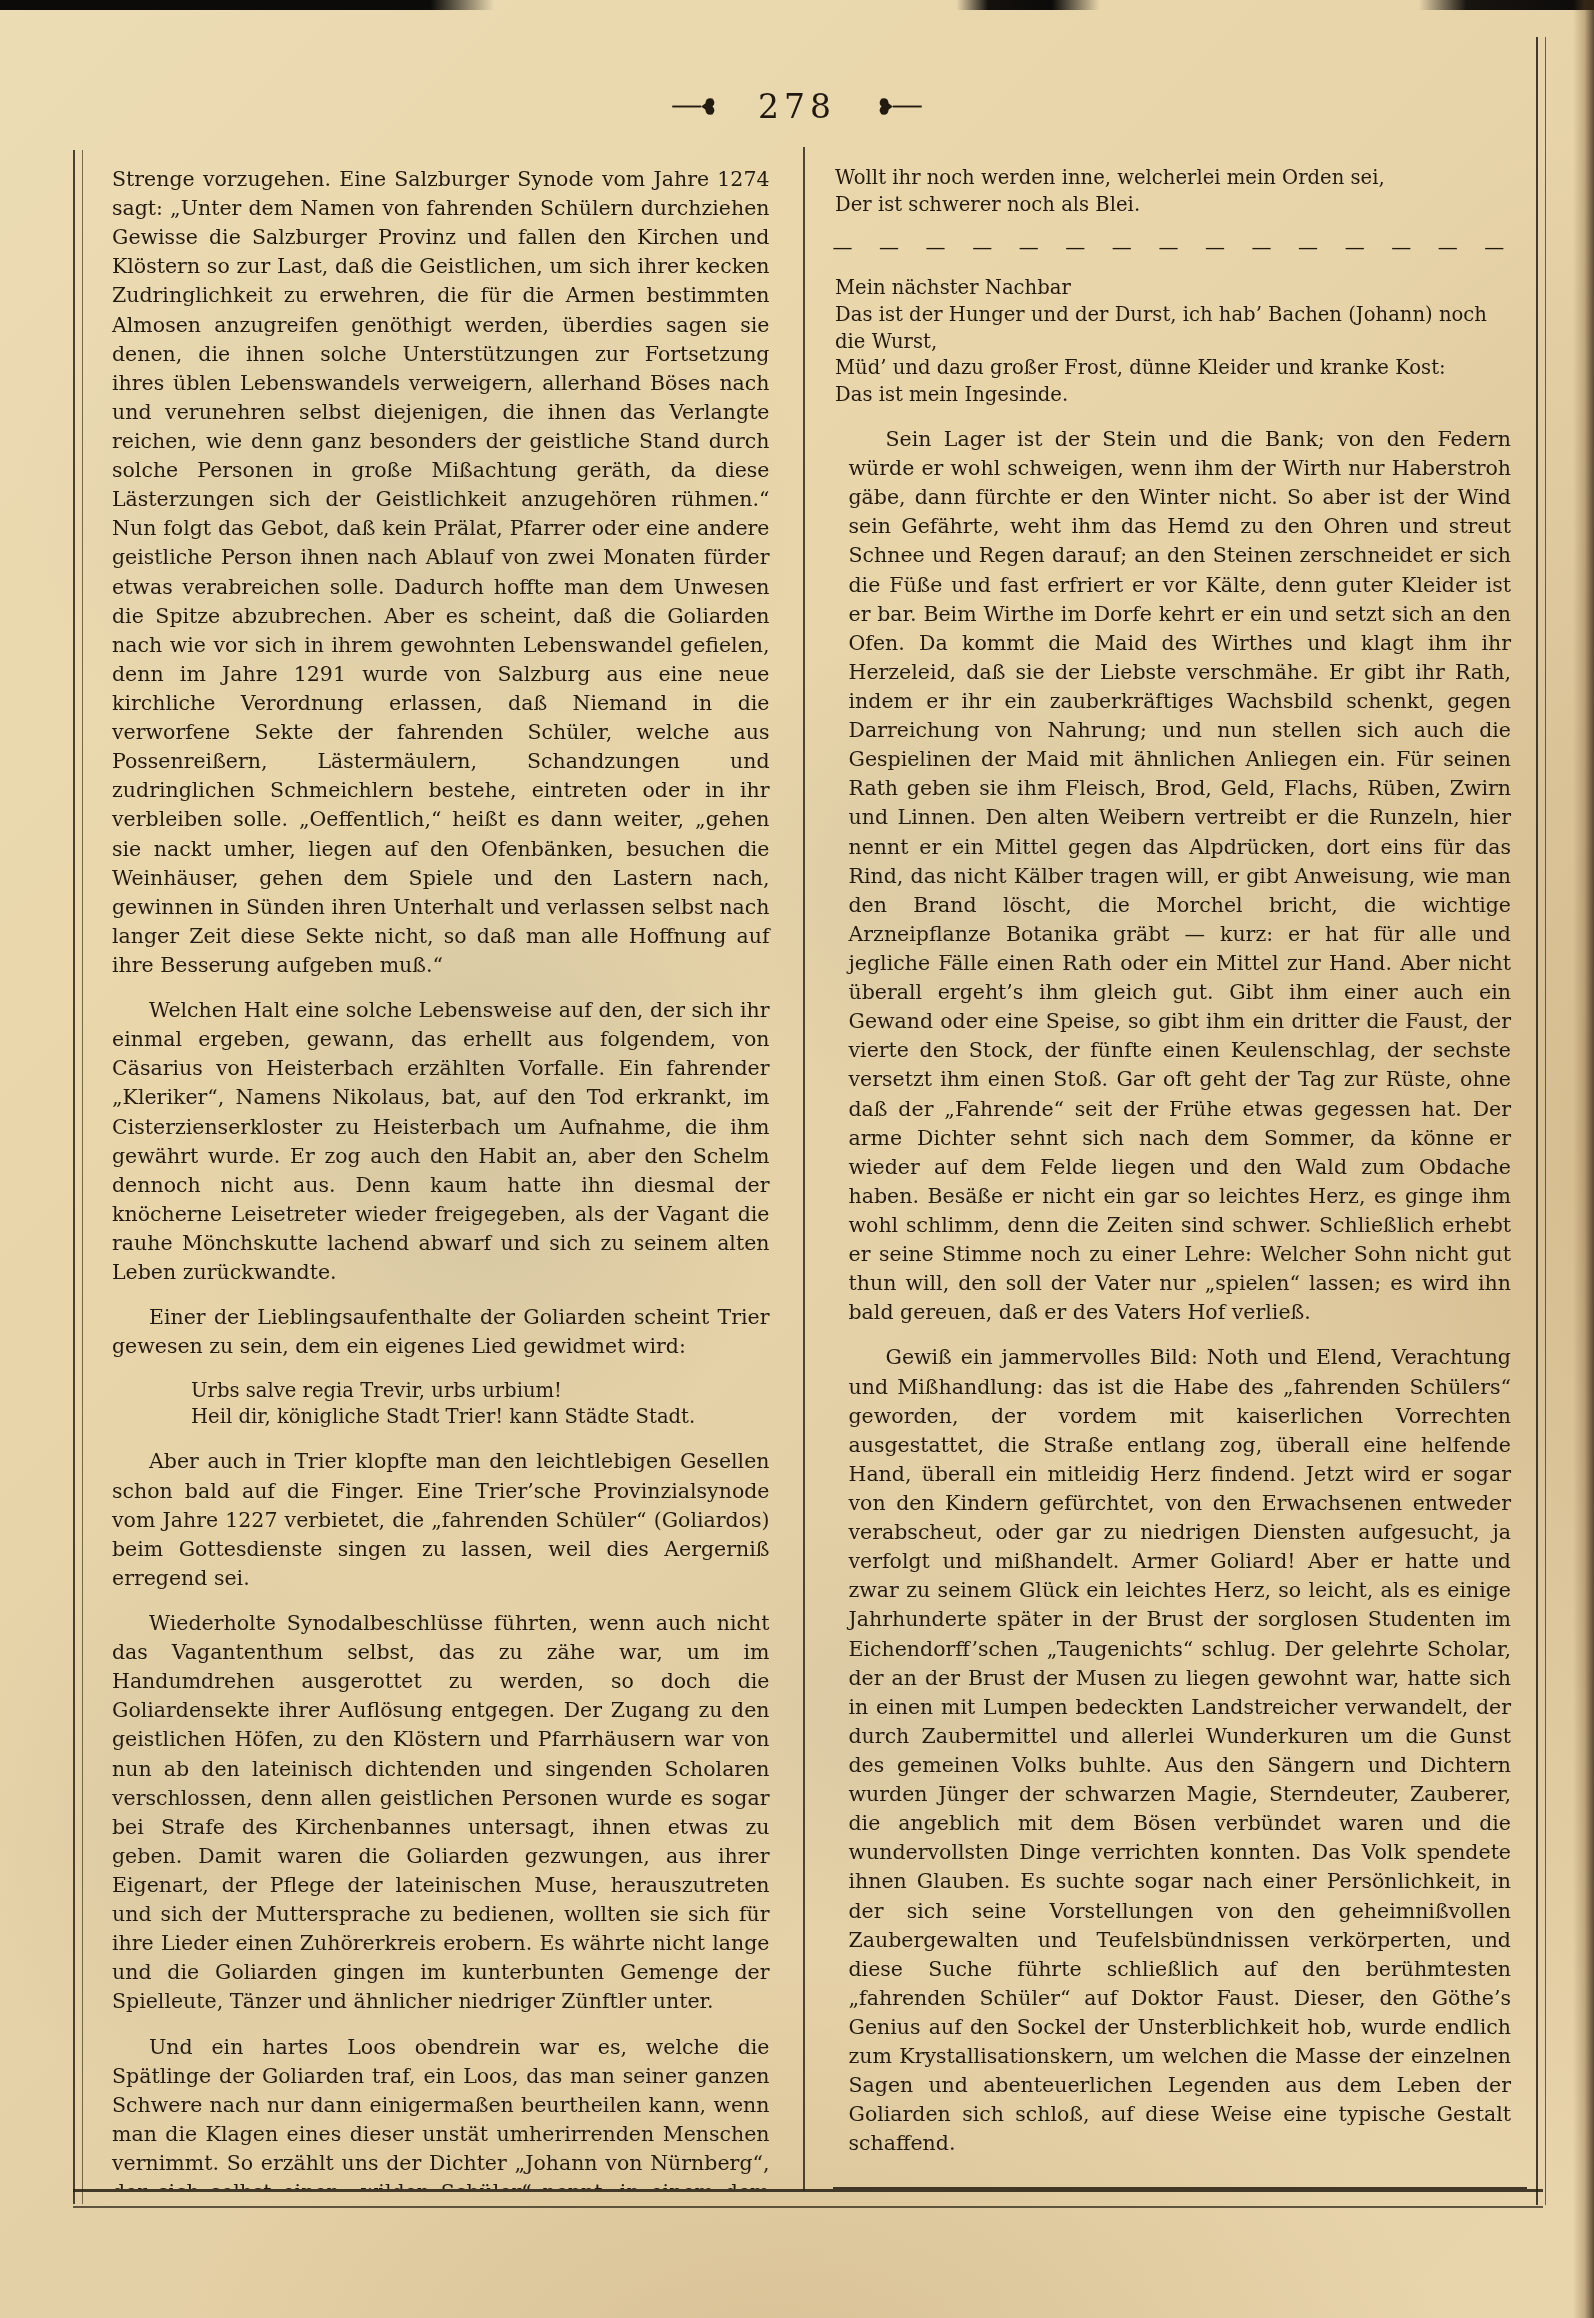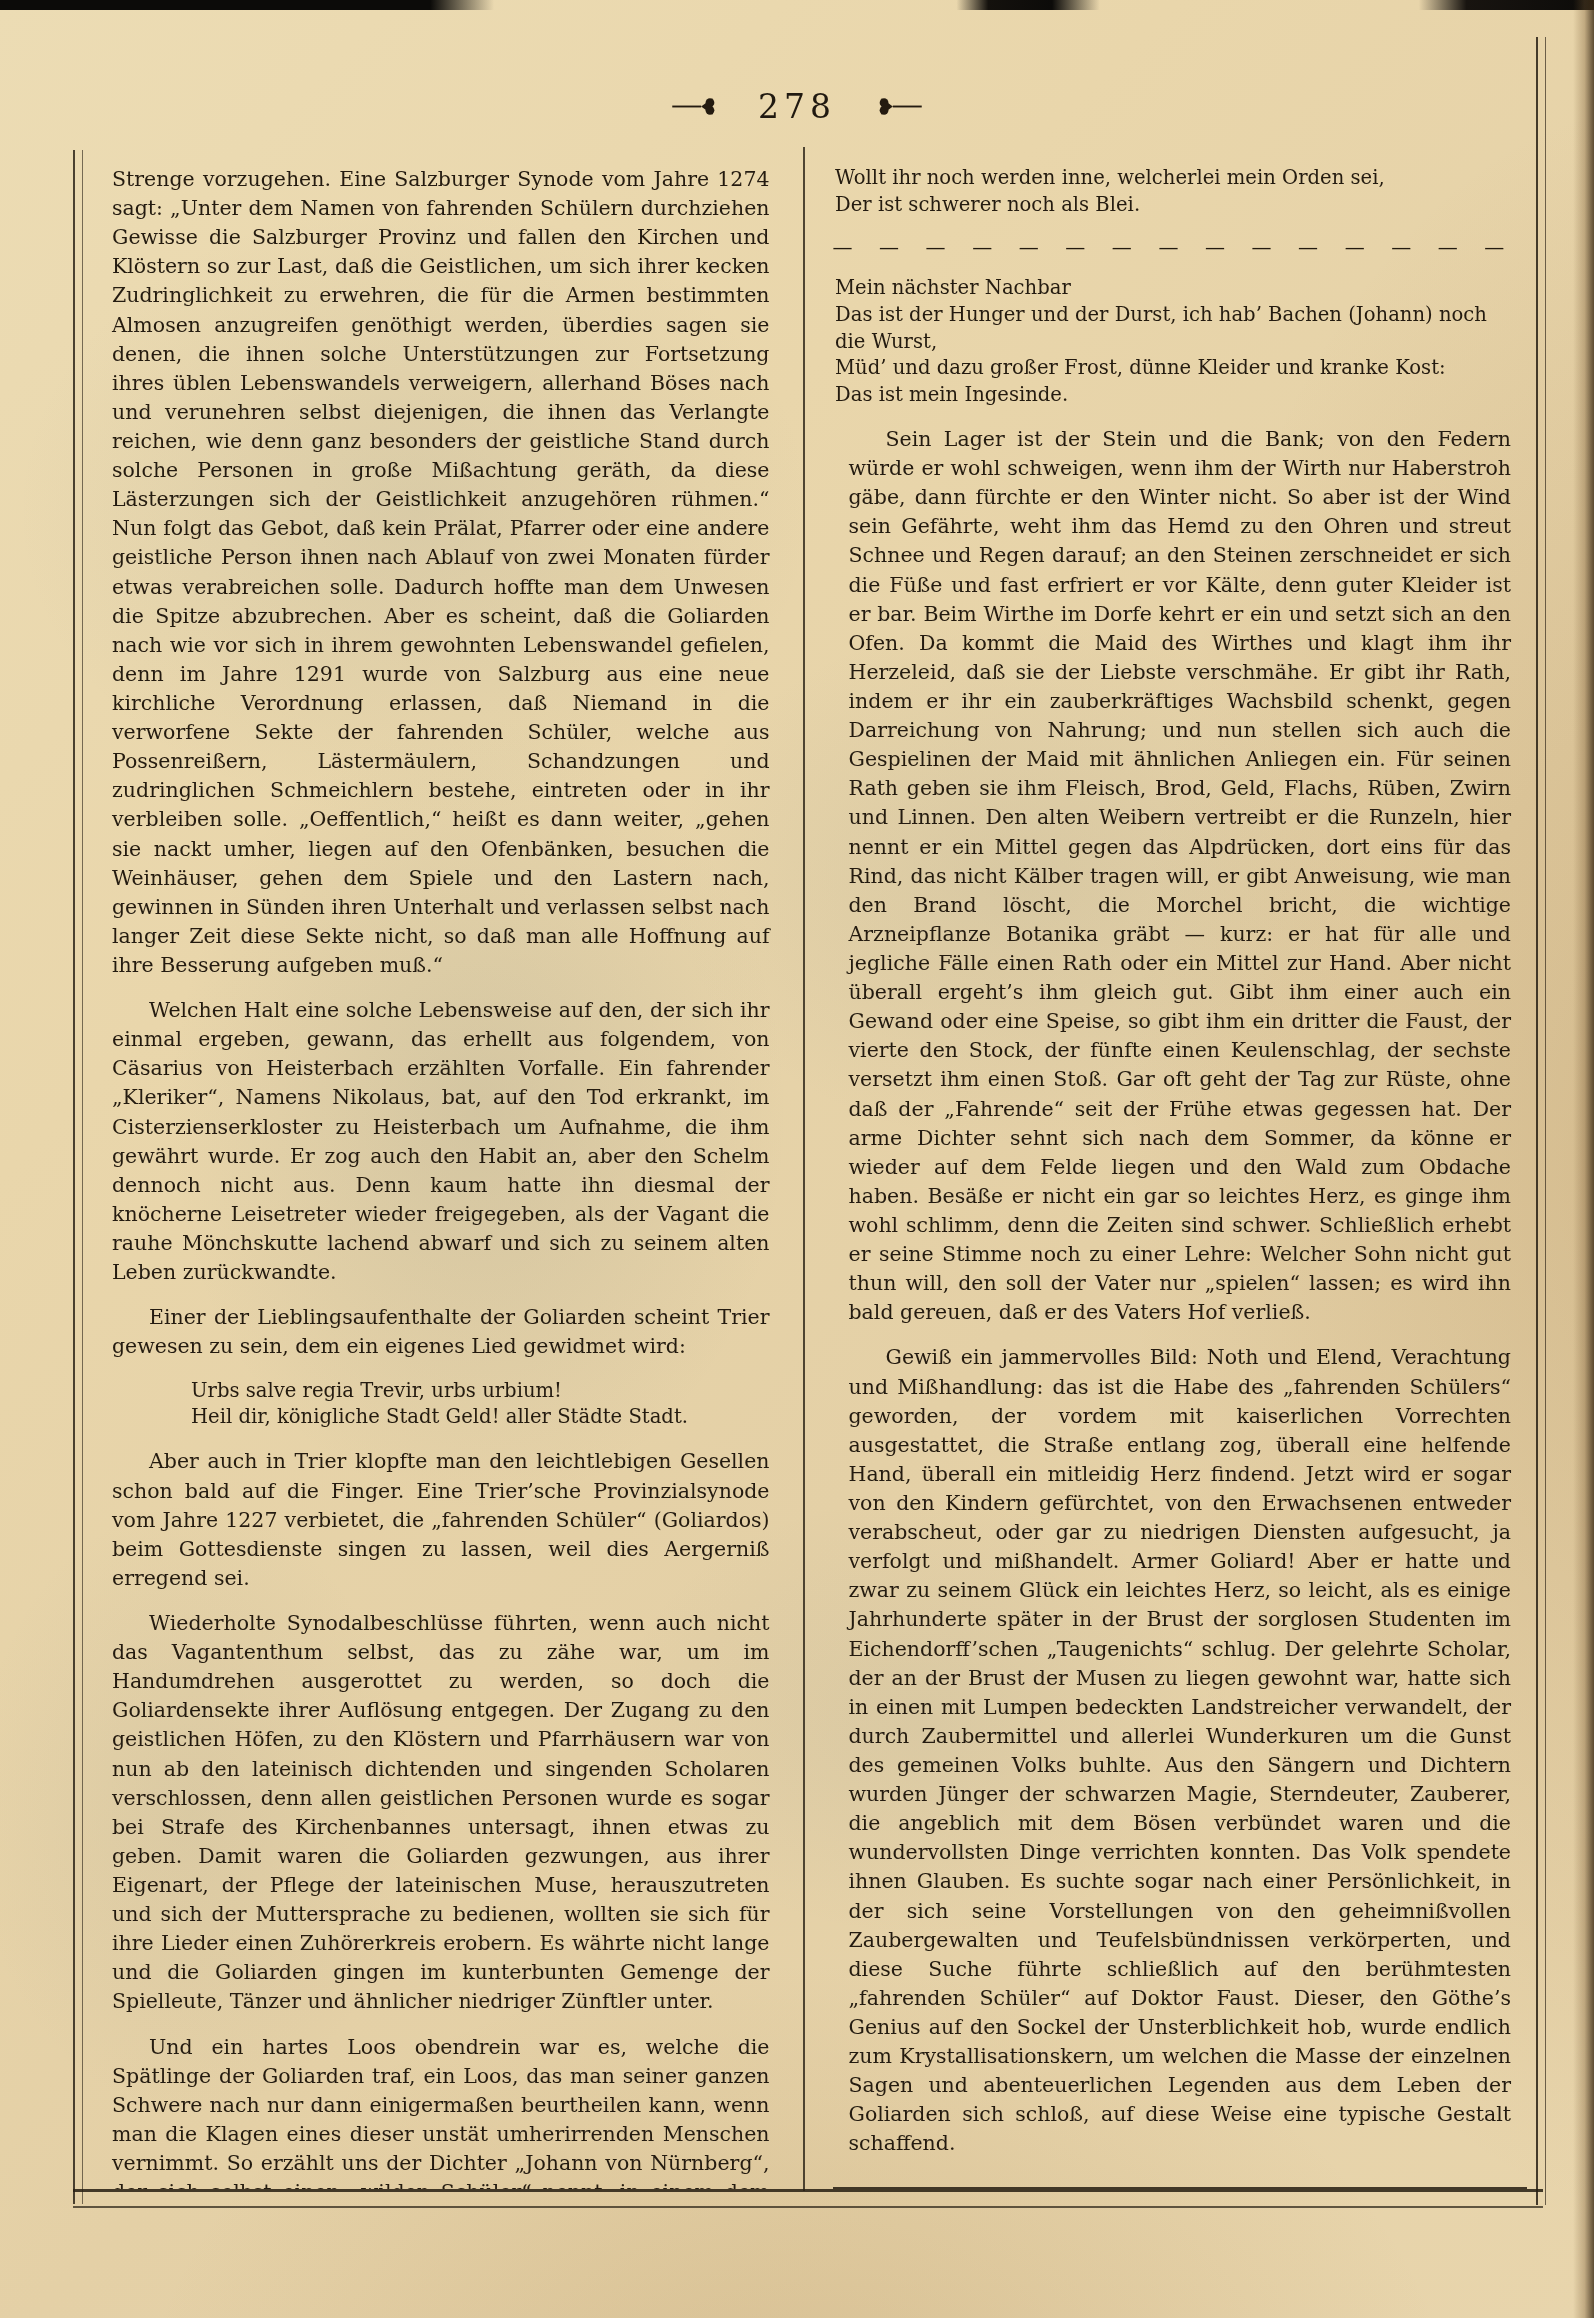--- a/index.html
+++ b/index.html
@@ -98,21 +98,21 @@
   </div>
 
   <div class="columns">
 
     <div class="col col-left">
       <p class="para noindent">Strenge vorzugehen. Eine Salzburger Synode vom Jahre 1274 sagt: „Unter dem Namen von fahrenden Schülern durchziehen Gewisse die Salzburger Provinz und fallen den Kirchen und Klöstern so zur Last, daß die Geistlichen, um sich ihrer kecken Zudringlichkeit zu erwehren, die für die Armen bestimmten Almosen anzugreifen genöthigt werden, überdies sagen sie denen, die ihnen solche Unterstützungen zur Fortsetzung ihres üblen Lebenswandels verweigern, allerhand Böses nach und verunehren selbst diejenigen, die ihnen das Verlangte reichen, wie denn ganz besonders der geistliche Stand durch solche Personen in große Mißachtung geräth, da diese Lästerzungen sich der Geistlichkeit anzugehören rühmen.“ Nun folgt das Gebot, daß kein Prälat, Pfarrer oder eine andere geistliche Person ihnen nach Ablauf von zwei Monaten fürder etwas verabreichen solle. Dadurch hoffte man dem Unwesen die Spitze abzubrechen. Aber es scheint, daß die Goliarden nach wie vor sich in ihrem gewohnten Lebenswandel gefielen, denn im Jahre 1291 wurde von Salzburg aus eine neue kirchliche Verordnung erlassen, daß Niemand in die verworfene Sekte der fahrenden Schüler, welche aus Possenreißern, Lästermäulern, Schandzungen und zudringlichen Schmeichlern bestehe, eintreten oder in ihr verbleiben solle. „Oeffentlich,“ heißt es dann weiter, „gehen sie nackt umher, liegen auf den Ofenbänken, besuchen die Weinhäuser, gehen dem Spiele und den Lastern nach, gewinnen in Sünden ihren Unterhalt und verlassen selbst nach langer Zeit diese Sekte nicht, so daß man alle Hoffnung auf ihre Besserung aufgeben muß.“</p>
       <p class="para">Welchen Halt eine solche Lebensweise auf den, der sich ihr einmal ergeben, gewann, das erhellt aus folgendem, von Cäsarius von Heisterbach erzählten Vorfalle. Ein fahrender „Kleriker“, Namens Nikolaus, bat, auf den Tod erkrankt, im Cisterzienserkloster zu Heisterbach um Aufnahme, die ihm gewährt wurde. Er zog auch den Habit an, aber den Schelm dennoch nicht aus. Denn kaum hatte ihn diesmal der knöcherne Leisetreter wieder freigegeben, als der Vagant die rauhe Mönchskutte lachend abwarf und sich zu seinem alten Leben zurückwandte.</p>
       <p class="para">Einer der Lieblingsaufenthalte der Goliarden scheint Trier gewesen zu sein, dem ein eigenes Lied gewidmet wird:</p>
       <div class="verse">
         <div class="verse-line">Urbs salve regia Trevir, urbs urbium!</div>
-        <div class="verse-line">Heil dir, königliche Stadt Geld! aller Städte Stadt.</div>
+        <div class="verse-line">Heil dir, königliche Stadt Trier! kann Städte Stadt.</div>
       </div>
       <p class="para">Aber auch in Trier klopfte man den leichtlebigen Gesellen schon bald auf die Finger. Eine Trier’sche Provinzialsynode vom Jahre 1227 verbietet, die „fahrenden Schüler“ (Goliardos) beim Gottesdienste singen zu lassen, weil dies Aergerniß erregend sei.</p>
       <p class="para">Wiederholte Synodalbeschlüsse führten, wenn auch nicht das Vagantenthum selbst, das zu zähe war, um im Handumdrehen ausgerottet zu werden, so doch die Goliardensekte ihrer Auflösung entgegen. Der Zugang zu den geistlichen Höfen, zu den Klöstern und Pfarrhäusern war von nun ab den lateinisch dichtenden und singenden Scholaren verschlossen, denn allen geistlichen Personen wurde es sogar bei Strafe des Kirchenbannes untersagt, ihnen etwas zu geben. Damit waren die Goliarden gezwungen, aus ihrer Eigenart, der Pflege der lateinischen Muse, herauszutreten und sich der Muttersprache zu bedienen, wollten sie sich für ihre Lieder einen Zuhörerkreis erobern. Es währte nicht lange und die Goliarden gingen im kunterbunten Gemenge der Spielleute, Tänzer und ähnlicher niedriger Zünftler unter.</p>
       <p class="para">Und ein hartes Loos obendrein war es, welche die Spätlinge der Goliarden traf, ein Loos, das man seiner ganzen Schwere nach nur dann einigermaßen beurtheilen kann, wenn man die Klagen eines dieser unstät umherirrenden Menschen vernimmt. So erzählt uns der Dichter „Johann von Nürnberg“, der sich selbst einen „wilden Schüler“ nennt, in einem dem 17. Jahrhundert entstammenden Gedichte:</p>
       <div class="verse poem">
         <div class="verse-line">Ich sprang in einen Orden von Angst und von Welchen,</div>
         <div class="verse-line">Mein Kloster, das ist so weit, daß es das Meer umgibt,</div>
         <div class="verse-line">Welch’ Mann sein Kind will morden, der thu’ es in unsern Orden.</div>
       </div>
 

